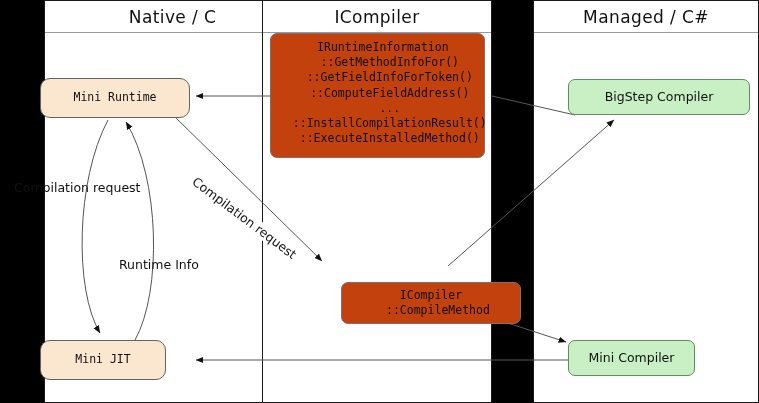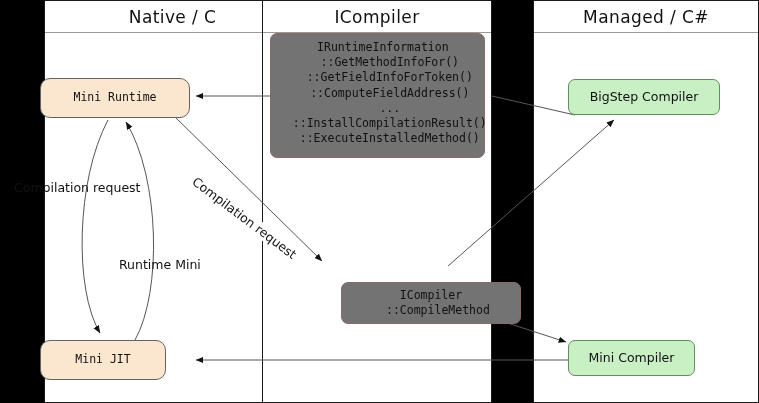--- a/index.html
+++ b/index.html
@@ -23,33 +23,33 @@
   
   #edges{position:absolute;left:0;top:0;width:759px;height:403px;
          pointer-events:none;}
 
   
   .node{position:absolute;box-sizing:border-box;border-radius:7px;
         border:1px solid #636363;display:flex;align-items:center;
         justify-content:center;text-align:center;}
   .node .lbl{white-space:pre;line-height:1.32;}
   .node-native{background:#fbe6cf;border-radius:10px;}
-  .node-iface{background:#737373;border-color:#8a6a6a;}
+  .node-iface{background:#c2410c;border-color:#8a6a6a;}
   .node-managed{background:#c8f0c4;border-color:#5f8f5c;}
 
   .mono{font-family:"DejaVu Sans Mono",monospace;font-size:11.5px;color:#111;}
   .sans{font-family:"DejaVu Sans",sans-serif;font-size:12.5px;color:#111;}
 
   #node-mini-runtime{left:40px;top:78px;width:150px;height:40px;}
   #node-mini-jit{left:40px;top:340px;width:126px;height:40px;}
   #node-iruntimeinfo{left:270px;top:33px;width:215px;height:125px;
                      justify-content:flex-start;align-items:flex-start;
                      padding:6px 0 0 8px;}
   #node-icompiler{left:295px;top:282px;width:180px;height:42px;margin-left:46px;}
-  #node-bigstep{left:568px;top:79px;width:152px;height:36px;}
+  #node-bigstep{left:568px;top:79px;width:182px;height:36px;}
   #node-minicompiler{left:568px;top:340px;width:127px;height:36px;}
 
   
   .edge-label{position:absolute;font-family:"DejaVu Sans",sans-serif;
               font-size:12.5px;color:#111;white-space:nowrap;}
   #lbl-compilation-request{left:14px;top:180px;}
   #lbl-runtime-info{left:119px;top:257px;}
   #lbl-compilation-request-diag{left:196px;top:172px;
         transform:rotate(37deg);transform-origin:0 0;
         background:#ffffff;padding:0 3px;}
@@ -127,17 +127,17 @@
   <div class="node node-managed" id="node-bigstep">
     <span class="lbl sans">BigStep Compiler</span>
   </div>
 
   <div class="node node-managed" id="node-minicompiler">
     <span class="lbl sans">Mini Compiler</span>
   </div>
 
   <div class="edge-label" id="lbl-compilation-request">Compilation request</div>
 
-  <div class="edge-label" id="lbl-runtime-info">Runtime Mini</div>
+  <div class="edge-label" id="lbl-runtime-info">Runtime Info</div>
 
   <div class="edge-label" id="lbl-compilation-request-diag">Compilation request</div>
 
 </div>
 
 </body></html>

